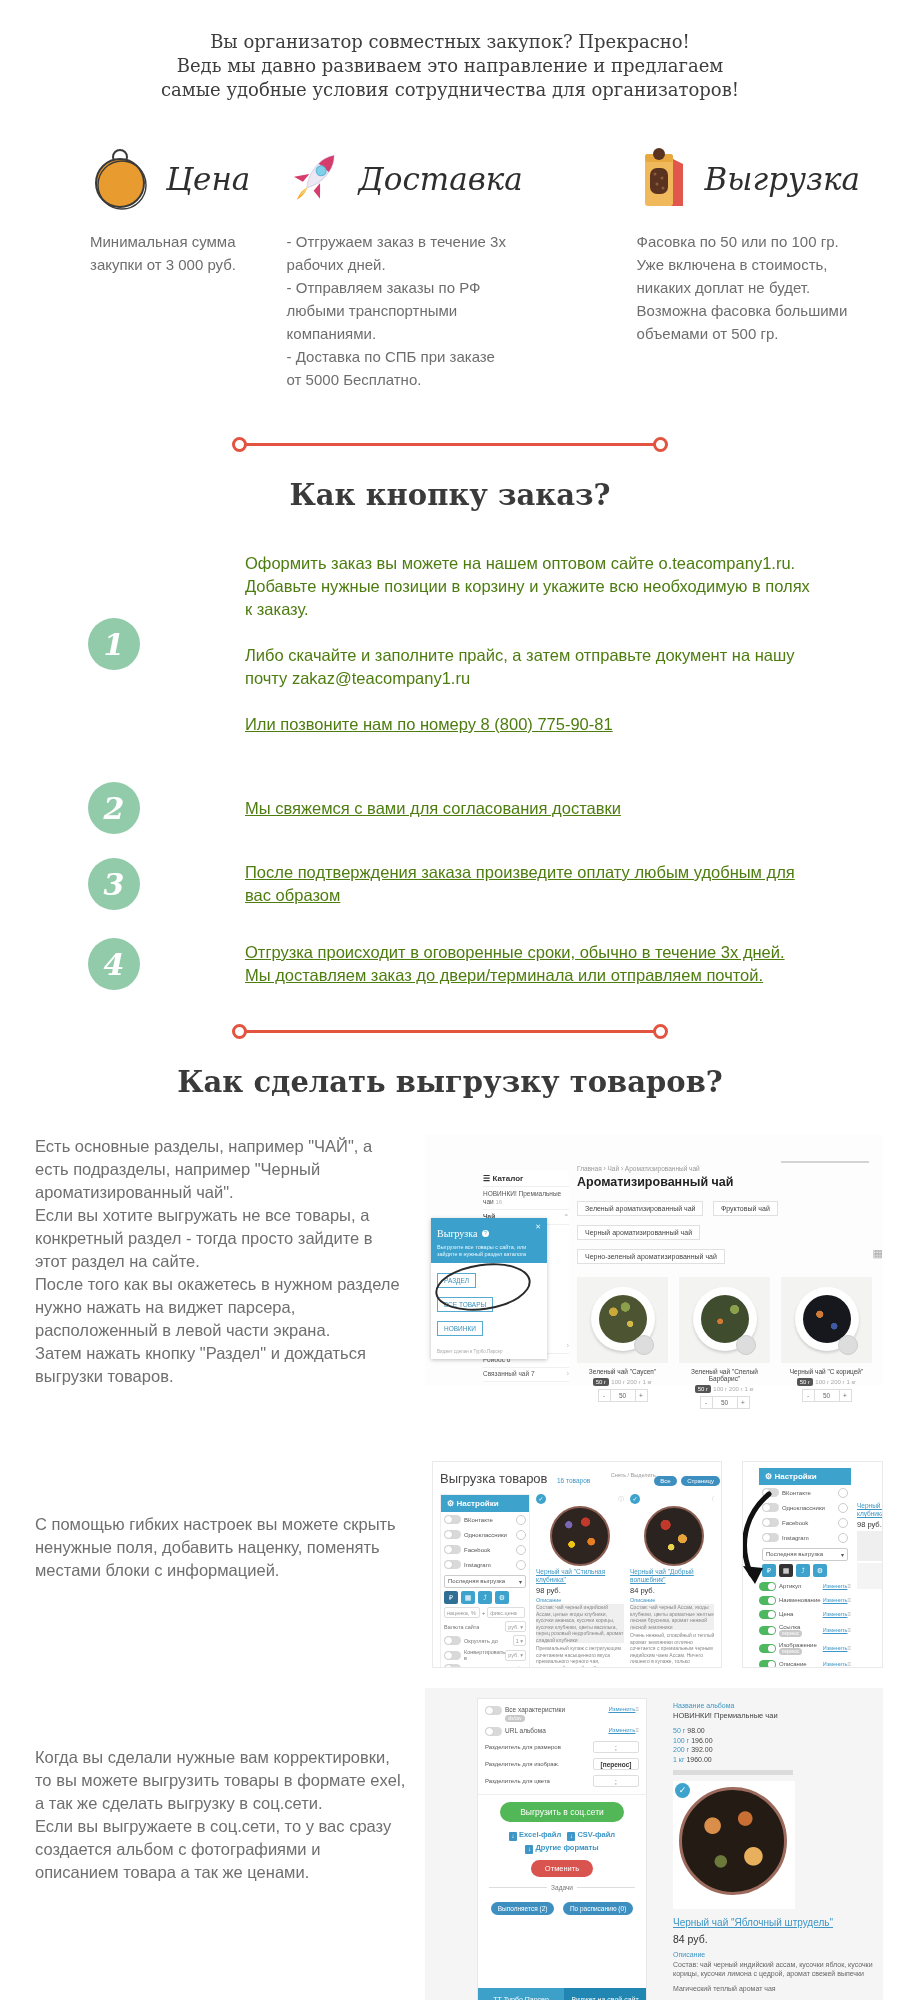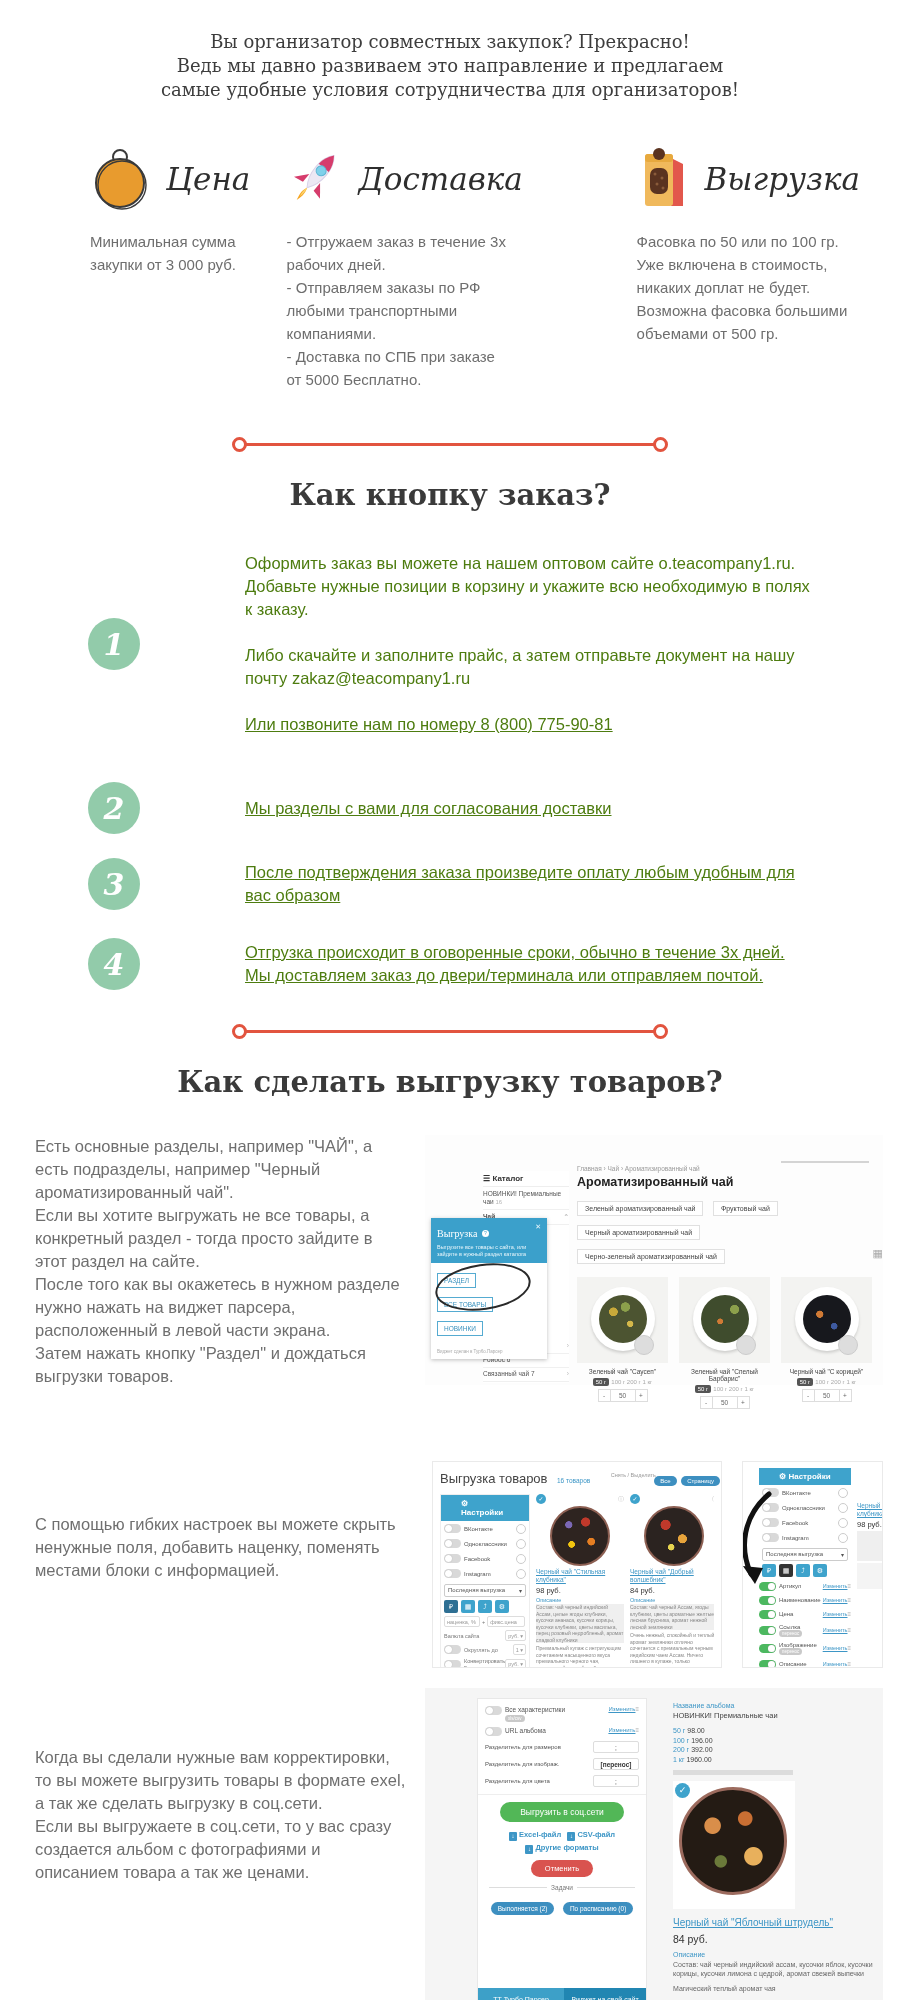--- a/index.html
+++ b/index.html
@@ -34,21 +34,21 @@
   .grow{display:flex;margin-top:36px;}
   .gleft{width:372px;margin-left:35px;color:#6f6f6f;font-size:16.5px;line-height:23px;}
   .gright{position:relative;width:458px;margin-left:18px;flex:none;}
   
   .mini{font-family:"Liberation Sans",sans-serif;color:#555;}
   .tg{display:inline-block;width:17px;height:9px;border-radius:5px;background:#d9d9d9;position:relative;vertical-align:middle;flex:none;}
   .tg::after{content:"";position:absolute;left:1px;top:1px;width:7px;height:7px;border-radius:50%;background:#fff;box-shadow:0 0 1px #999;}
   .tg.on{background:#4cb860;}
   .tg.on::after{left:9px;}
   .rad{display:inline-block;width:8px;height:8px;border:1px solid #ccc;border-radius:50%;background:#fff;flex:none;}
-  .bluehead{background:#3ea3cc;color:#fff;font-weight:bold;padding:4px 20px;font-size:8px;}
+  .bluehead{background:#3ea3cc;color:#fff;font-weight:bold;padding:4px 6px;font-size:8px;}
   .chg{color:#3d96c6;text-decoration:underline;font-size:5.5px;}
   .bars{color:#aaa;font-size:6px;}
   .badge{display:inline-block;background:#c9c9c9;color:#fff;border-radius:4px;font-size:4.5px;padding:0 3px;line-height:7px;}
   
   .s1{position:absolute;left:0;top:0;width:458px;height:250px;background:#fdfdfd;}
   .s1rule{position:absolute;right:14px;top:26px;width:88px;height:2px;background:#d4d4d4;}
   .s1side{position:absolute;left:58px;top:36px;width:86px;height:212px;background:#fff;}
   .s1menu{font-size:8px;font-weight:bold;color:#333;padding:3px 0;border-bottom:1px solid #eee;}
   .s1item{font-size:6.5px;color:#555;line-height:8px;padding:3px 0;border-bottom:1px solid #f0f0f0;}
   .s1cnt{color:#b5b5b5;font-size:6px;}
@@ -232,21 +232,21 @@
     <div class="snum">1</div>
     <div class="stext">
       <p>Оформить заказ вы можете на нашем оптовом сайте o.teacompany1.ru. Добавьте нужные позиции в корзину и укажите всю необходимую в полях к заказу.</p>
       <p>Либо скачайте и заполните прайс, а затем отправьте документ на нашу почту zakaz@teacompany1.ru</p>
       <p>Или позвоните нам по номеру 8 (800) 775-90-81</p>
     </div>
   </div>
   <div class="step gap2">
     <div class="snum">2</div>
     <div class="stext">
-        <p>Мы разделы с вами для согласования доставки</p>
+        <p>Мы свяжемся с вами для согласования доставки</p>
       </div>
   </div>
   <div class="step gap3">
     <div class="snum">3</div>
     <div class="stext">
         <p>После подтверждения заказа произведите оплату любым удобным для вас образом</p>
       </div>
   </div>
   <div class="step gap4">
     <div class="snum">4</div>

